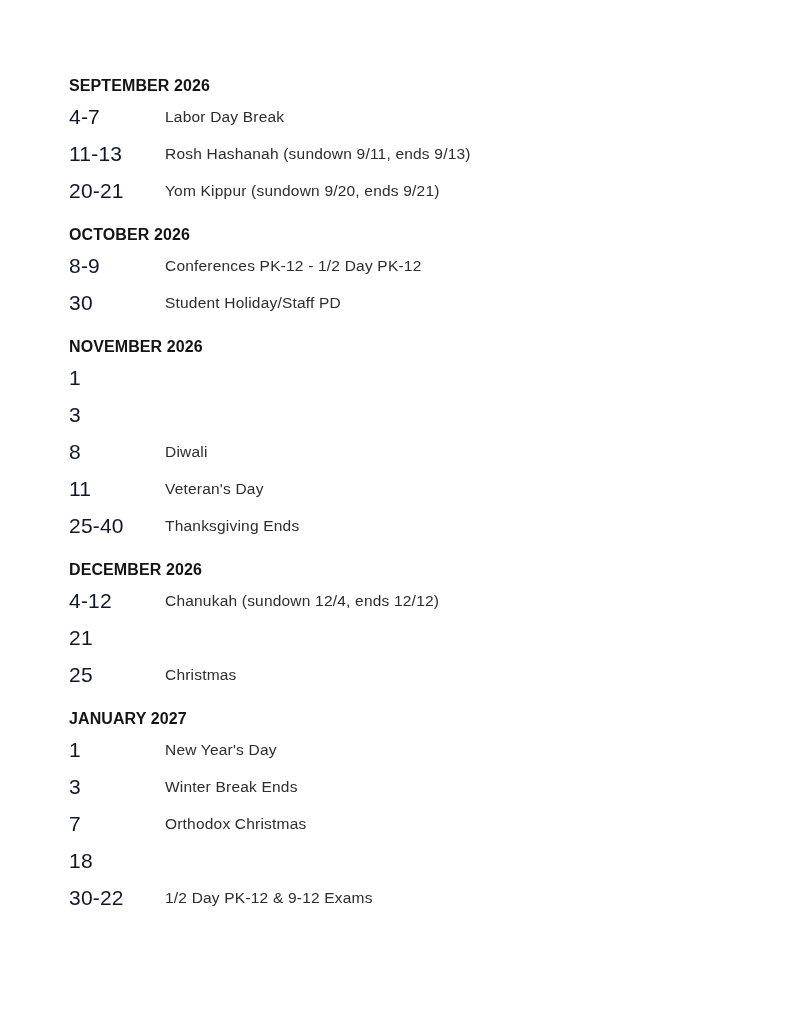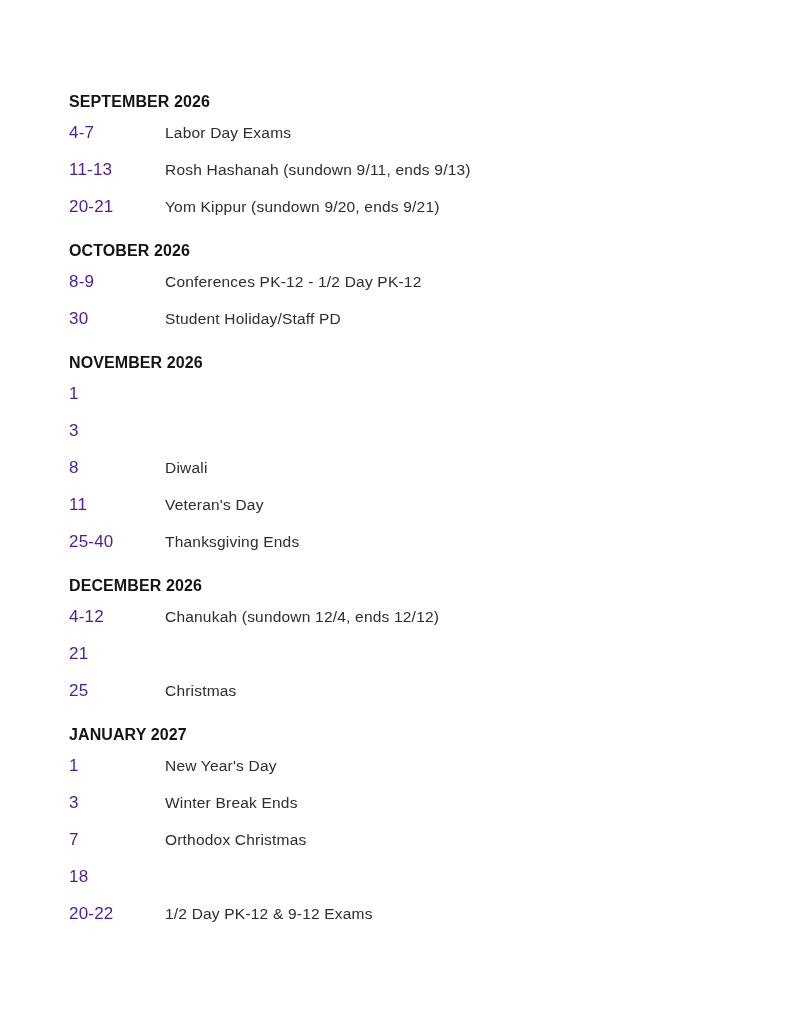--- a/index.html
+++ b/index.html
@@ -23,54 +23,54 @@
   }
   .section {
     margin: 0 0 16px 0;
   }
   .month-header {
     font-size: 16px;
     font-weight: 800;
     color: #141414;
     line-height: 20px;
     height: 20px;
-    margin: 16px 0 2px 0;
+    margin: 0 0 2px 0;
     letter-spacing: 0.1px;
     text-transform: uppercase;
   }
   .event-row {
     display: flex;
     align-items: center;
     height: 37px;
   }
   .event-dates {
     flex: 0 0 96px;
     width: 96px;
-    font-size: 17px;
-    color: #4c1d95;
+    font-size: 21px;
+    color: #0f172a;
     letter-spacing: 0.2px;
   }
   .event-desc {
     flex: 1 1 auto;
     font-size: 15.5px;
     color: #2d2d2d;
     letter-spacing: 0.2px;
     white-space: nowrap;
   }
 </style>
 </head>
 <body>
 
 <main class="page">
   <div id="calendar-sections">
       <section class="section">
         <h2 class="month-header">SEPTEMBER 2026</h2>
         <div class="event-row">
           <span class="event-dates">4-7</span>
-          <span class="event-desc">Labor Day Exams</span>
+          <span class="event-desc">Labor Day Break</span>
         </div>
         <div class="event-row">
           <span class="event-dates">11-13</span>
           <span class="event-desc">Rosh Hashanah (sundown 9/11, ends 9/13)</span>
         </div>
         <div class="event-row">
           <span class="event-dates">20-21</span>
           <span class="event-desc">Yom Kippur (sundown 9/20, ends 9/21)</span>
         </div>
       </section>
@@ -131,18 +131,18 @@
           <span class="event-desc">Winter Break Ends</span>
         </div>
         <div class="event-row">
           <span class="event-dates">7</span>
           <span class="event-desc">Orthodox Christmas</span>
         </div>
         <div class="event-row">
           <span class="event-dates">18</span>
         </div>
         <div class="event-row">
-          <span class="event-dates">20-22</span>
+          <span class="event-dates">30-22</span>
           <span class="event-desc">1/2 Day PK-12 &amp; 9-12 Exams</span>
         </div>
       </section>
     </div>
 </main>
 
 </body></html>

